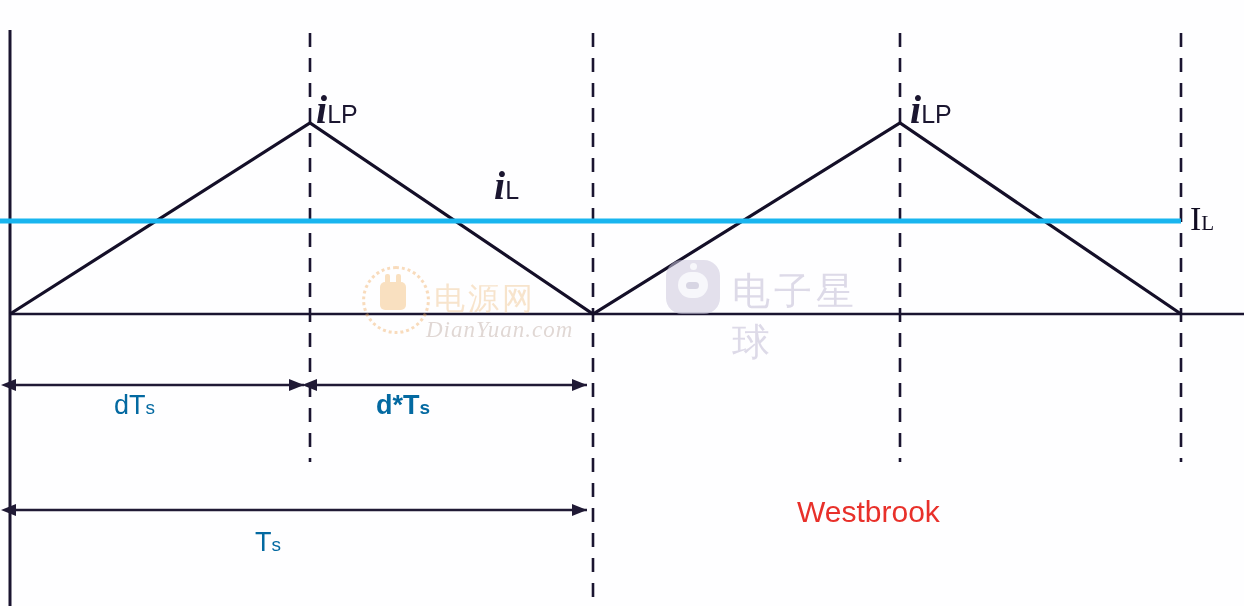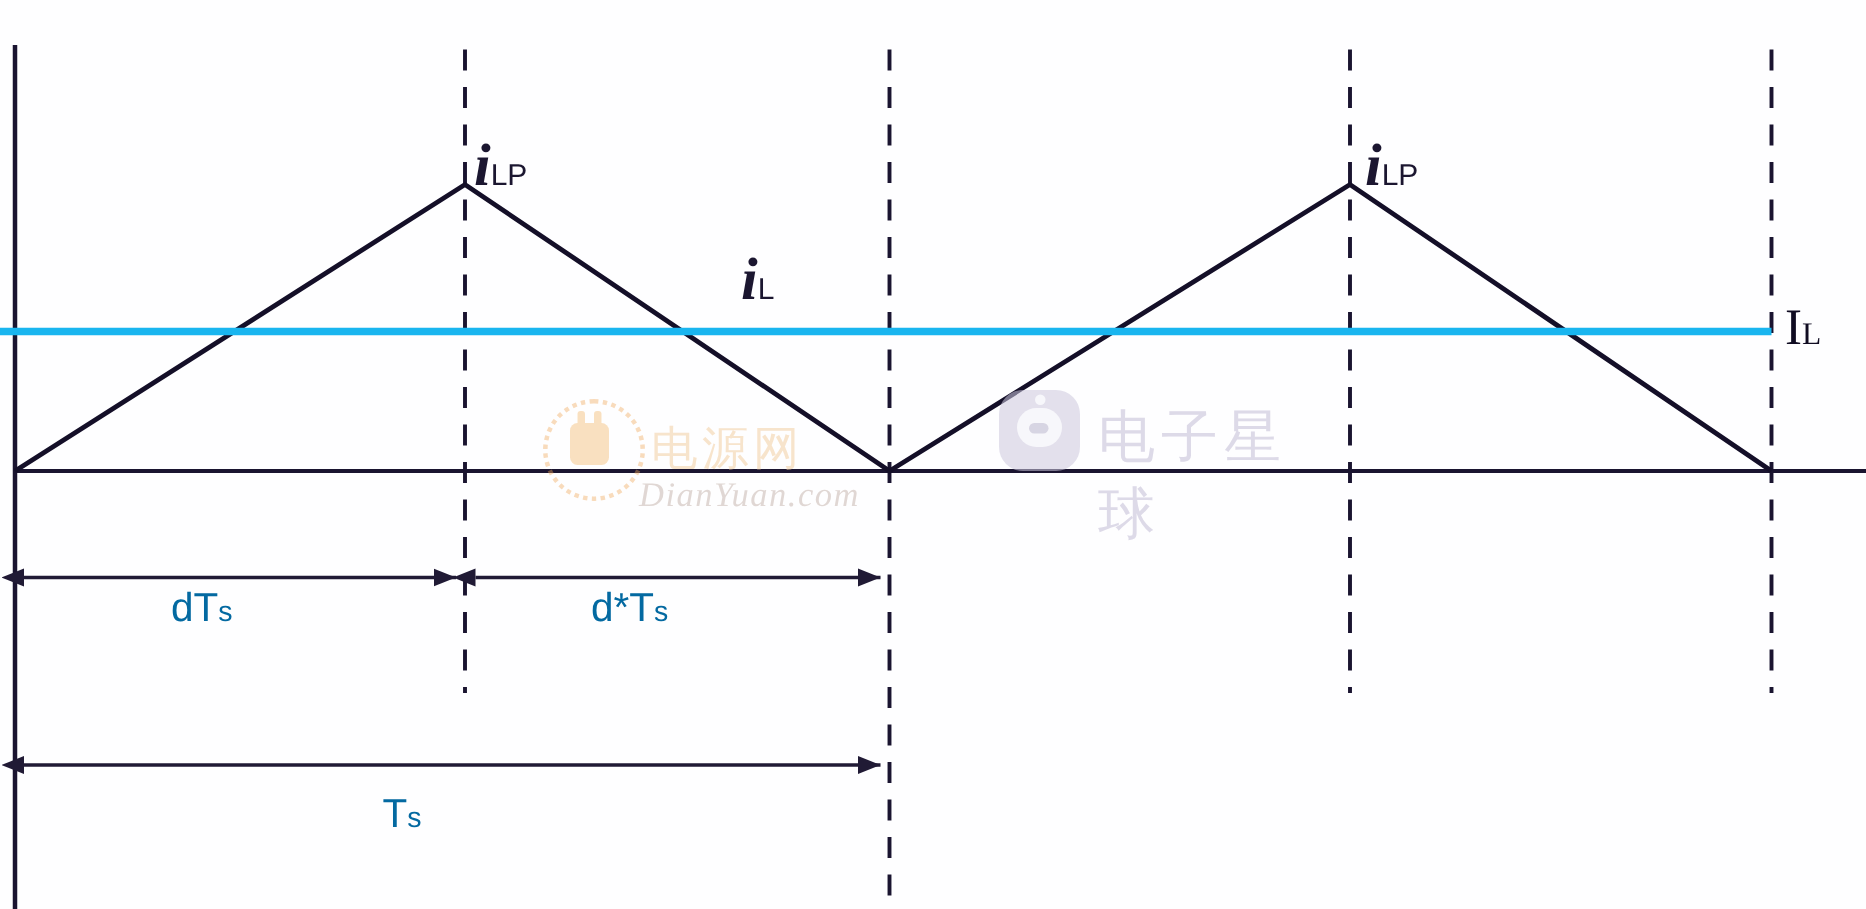--- a/index.html
+++ b/index.html
@@ -8,21 +8,21 @@
        -webkit-font-smoothing:antialiased;}
   #stage{position:relative;width:1244px;height:606px;background:#fefeff;}
 
   svg#plot{position:absolute;left:0;top:0;width:1244px;height:606px;}
 
   .lbl{position:absolute;white-space:nowrap;line-height:1;}
 
   
   .ilabel{font-family:"Liberation Serif", serif;color:#1b1630;}
   .ilabel .ital{font-style:italic;font-weight:bold;font-size:40px;letter-spacing:0px;}
-  .ilabel .sub{font-style:normal;font-weight:normal;font-size:20px;
+  .ilabel .sub{font-style:normal;font-weight:normal;font-size:25px;
                font-family:"Liberation Sans", sans-serif;letter-spacing:0px;}
 
   
   .icap{font-family:"Liberation Serif", serif;color:#100c22;}
   .icap .big{font-size:34px;}
   .icap .sub{font-size:21px;}
 
   
   .dim{color:#0369a1;font-size:27px;font-family:"Liberation Sans", sans-serif;}
   .dim .sm{font-size:19px;}
@@ -123,22 +123,23 @@
   </div>
 
   <div class="lbl icap" style="left:1190px;top:202px;">
     <span class="big">I</span><span class="sub">L</span>
   </div>
 
   <div class="lbl dim" style="left:114px;top:392px;">
     <span>dT</span><span class="sm">s</span>
   </div>
 
-  <div class="lbl dim" style="left:394px;top:392px;">
+  <div class="lbl dim" style="left:376px;top:392px;font-weight:bold;">
     <span>d*T</span><span class="sm">s</span>
   </div>
 
   <div class="lbl dim" style="left:255px;top:529px;">
     <span>T</span><span class="sm">s</span>
   </div>
 
+  <div class="lbl brand" style="left:797px;top:497px;">Westbrook</div>
 
 </div>
 
 </body></html>

